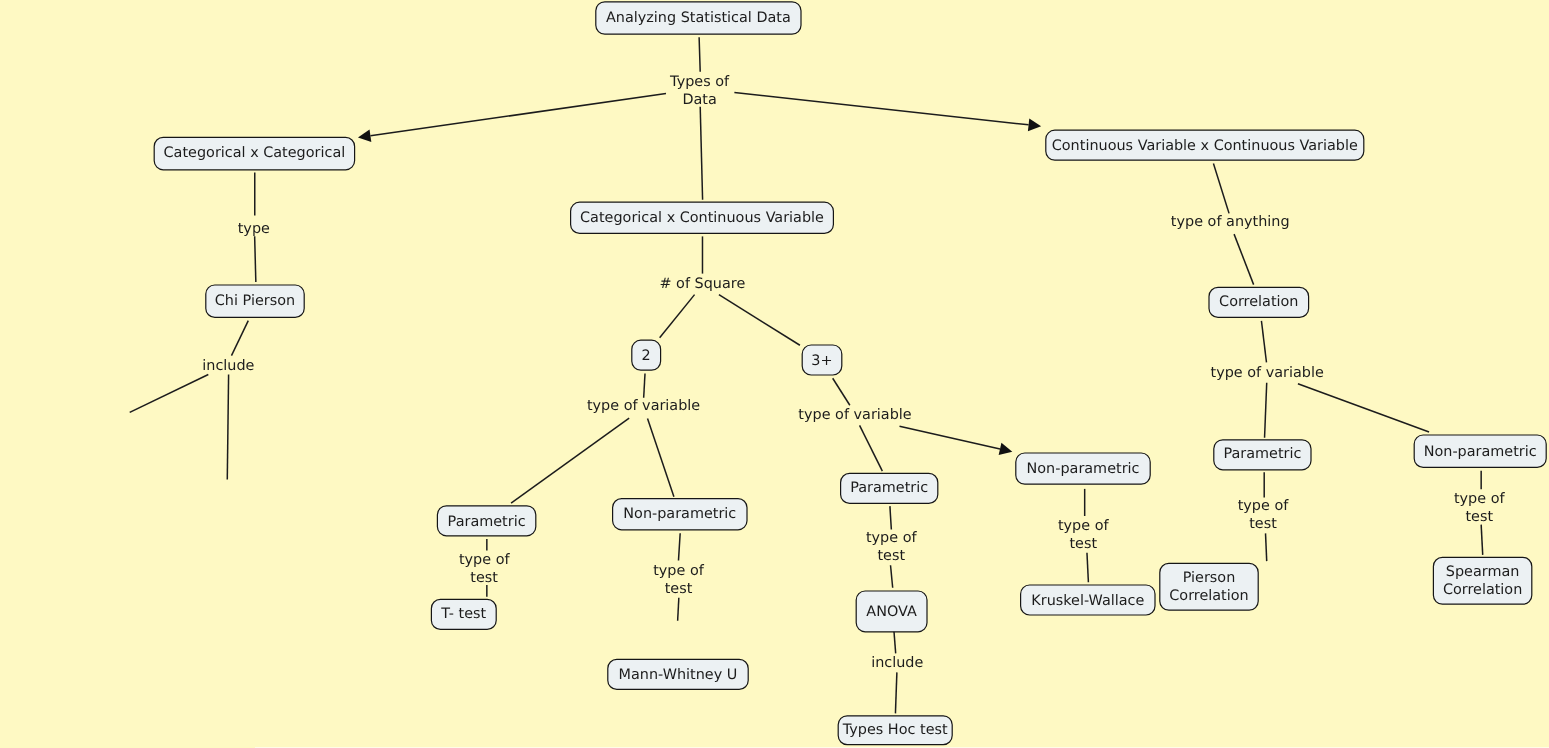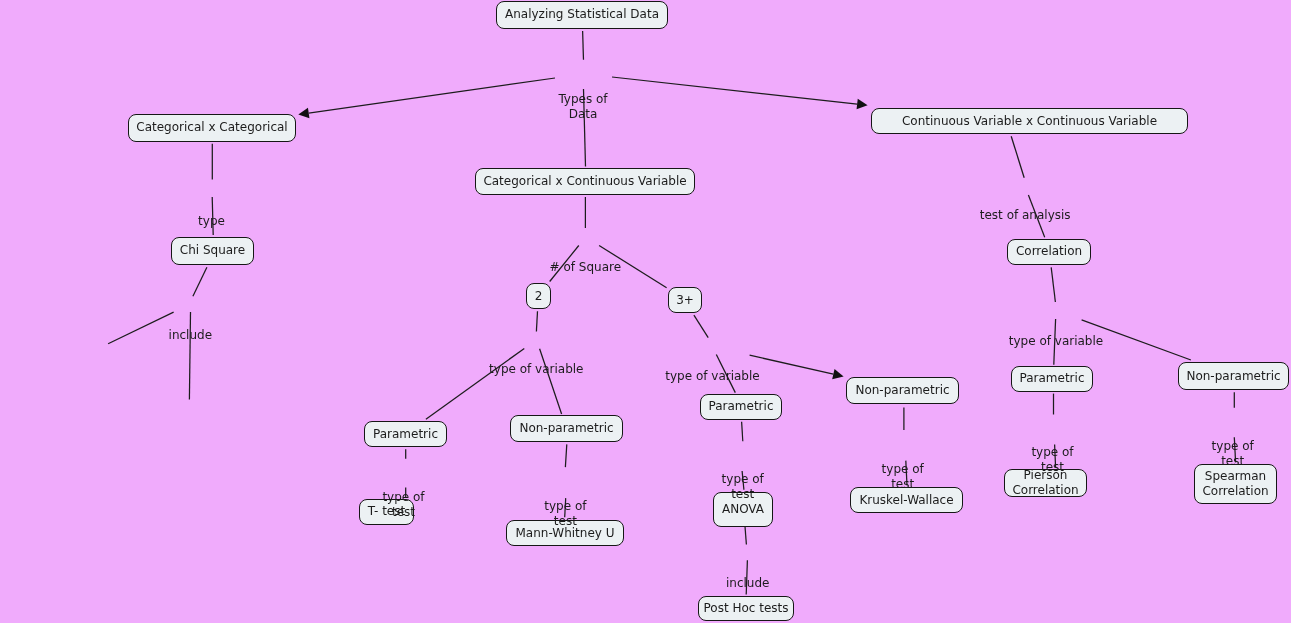--- a/index.html
+++ b/index.html
@@ -1,28 +1,28 @@
 <!DOCTYPE html>
 <html><head>
 <meta charset="utf-8">
 <title>Analyzing Statistical Data</title>
 <style>
   html,body{margin:0;padding:0;background:#ffffff;}
-  #map{position:relative;width:1291px;height:623px;background:#f0abfc;overflow:hidden;
+  #map{position:relative;width:1291px;height:623px;background:#fef9c3;overflow:hidden;
        font-family:"DejaVu Sans",sans-serif;-webkit-font-smoothing:antialiased;}
   #links{position:absolute;left:0;top:0;width:1291px;height:623px;}
   #links line{stroke:#1c1c1c;stroke-width:1.25;}
   #links polygon{fill:#111111;}
   .node{position:absolute;box-sizing:border-box;background:#ecf1f3;border:1.25px solid #161616;filter:opacity(1);
         border-radius:8px;color:#1c1c1c;font-size:12px;line-height:15px;text-align:center;
         display:flex;align-items:center;justify-content:center;}
   .node span{white-space:pre;display:block;}
   .lbl{position:absolute;color:#1c1c1c;font-size:12px;line-height:15px;text-align:center;filter:opacity(1);
        transform:translateX(-50%);}
-  .lbl span{white-space:pre;display:block;margin-top:31px;}
+  .lbl span{white-space:pre;display:block;}
 </style>
 </head>
 <body>
 
 <div id="map">
   <svg id="links" width="1291" height="623">
     <line x1="582.60" y1="31.10" x2="583.50" y2="59.80"></line>
     <line x1="555.00" y1="78.00" x2="308.69" y2="113.12"></line>
     <polygon points="298.30,114.60 307.95,107.87 309.44,118.36"></polygon>
     <line x1="583.50" y1="88.90" x2="585.50" y2="166.50"></line>
@@ -65,69 +65,69 @@
   </svg>
   <div class="node" style="left:496px;top:1px;width:172px;height:27.6px">
       <span style="margin-top:0px">Analyzing Statistical Data</span>
     </div>
   <div class="node" style="left:128px;top:114px;width:168px;height:27.6px">
       <span style="margin-top:0px">Categorical x Categorical</span>
     </div>
   <div class="node" style="left:475px;top:168px;width:220px;height:27.2px">
       <span style="margin-top:0px">Categorical x Continuous Variable</span>
     </div>
-  <div class="node" style="left:871px;top:108.3px;width:317px;height:26px">
+  <div class="node" style="left:871px;top:108.3px;width:266px;height:26px">
       <span style="margin-top:0px">Continuous Variable x Continuous Variable</span>
     </div>
   <div class="node" style="left:171px;top:236.5px;width:83px;height:28px">
-      <span style="margin-top:0px">Chi Square</span>
+      <span style="margin-top:0px">Chi Pierson</span>
     </div>
   <div class="node" style="left:526px;top:283px;width:25px;height:26px">
       <span style="margin-top:0px">2</span>
     </div>
   <div class="node" style="left:668px;top:287px;width:34px;height:26px">
       <span style="margin-top:0px">3+</span>
     </div>
   <div class="node" style="left:364px;top:421px;width:83px;height:26px">
       <span style="margin-top:0px">Parametric</span>
     </div>
   <div class="node" style="left:510px;top:414.6px;width:113px;height:27.3px">
       <span style="margin-top:0px">Non-parametric</span>
     </div>
   <div class="node" style="left:359px;top:499px;width:55px;height:25.5px">
       <span style="margin-top:0px">T- test</span>
     </div>
-  <div class="node" style="left:506px;top:520px;width:118px;height:26px">
+  <div class="node" style="left:506px;top:549px;width:118px;height:26px">
       <span style="margin-top:0px">Mann-Whitney U</span>
     </div>
   <div class="node" style="left:700px;top:394px;width:82px;height:25.5px">
       <span style="margin-top:0px">Parametric</span>
     </div>
   <div class="node" style="left:846px;top:377px;width:113px;height:27.2px">
       <span style="margin-top:0px">Non-parametric</span>
     </div>
   <div class="node" style="left:713px;top:492px;width:60px;height:35px">
       <span style="margin-top:0px">ANOVA</span>
     </div>
   <div class="node" style="left:850px;top:487px;width:113px;height:26px">
       <span style="margin-top:0px">Kruskel-Wallace</span>
     </div>
   <div class="node" style="left:698px;top:595.7px;width:96px;height:25px">
-      <span style="margin-top:0px">Post Hoc tests</span>
+      <span style="margin-top:0px">Types Hoc test</span>
     </div>
   <div class="node" style="left:1007px;top:239px;width:84px;height:25.6px">
       <span style="margin-top:0px">Correlation</span>
     </div>
   <div class="node" style="left:1011px;top:366px;width:82px;height:25.5px">
       <span style="margin-top:0px">Parametric</span>
     </div>
   <div class="node" style="left:1178px;top:362px;width:111px;height:28px">
       <span style="margin-top:0px">Non-parametric</span>
     </div>
-  <div class="node" style="left:1004px;top:469px;width:83px;height:28px">
+  <div class="node" style="left:966px;top:469px;width:83px;height:40px">
       <span style="margin-top:0px">Pierson
 Correlation</span>
     </div>
   <div class="node" style="left:1194px;top:464px;width:83px;height:40px">
       <span style="margin-top:0px">Spearman
 Correlation</span>
     </div>
   <div class="lbl" style="left:583px;top:61px">
       <span>Types of
 Data</span>
@@ -160,21 +160,21 @@
 test</span>
     </div>
   <div class="lbl" style="left:902.7px;top:431px">
       <span>type of
 test</span>
     </div>
   <div class="lbl" style="left:747.7px;top:545px">
       <span>include</span>
     </div>
   <div class="lbl" style="left:1025.2px;top:177px">
-      <span>test of analysis</span>
+      <span>type of anything</span>
     </div>
   <div class="lbl" style="left:1056px;top:302.7px">
       <span>type of variable</span>
     </div>
   <div class="lbl" style="left:1052.5px;top:414px">
       <span>type of
 test</span>
     </div>
   <div class="lbl" style="left:1232.7px;top:408px">
       <span>type of

